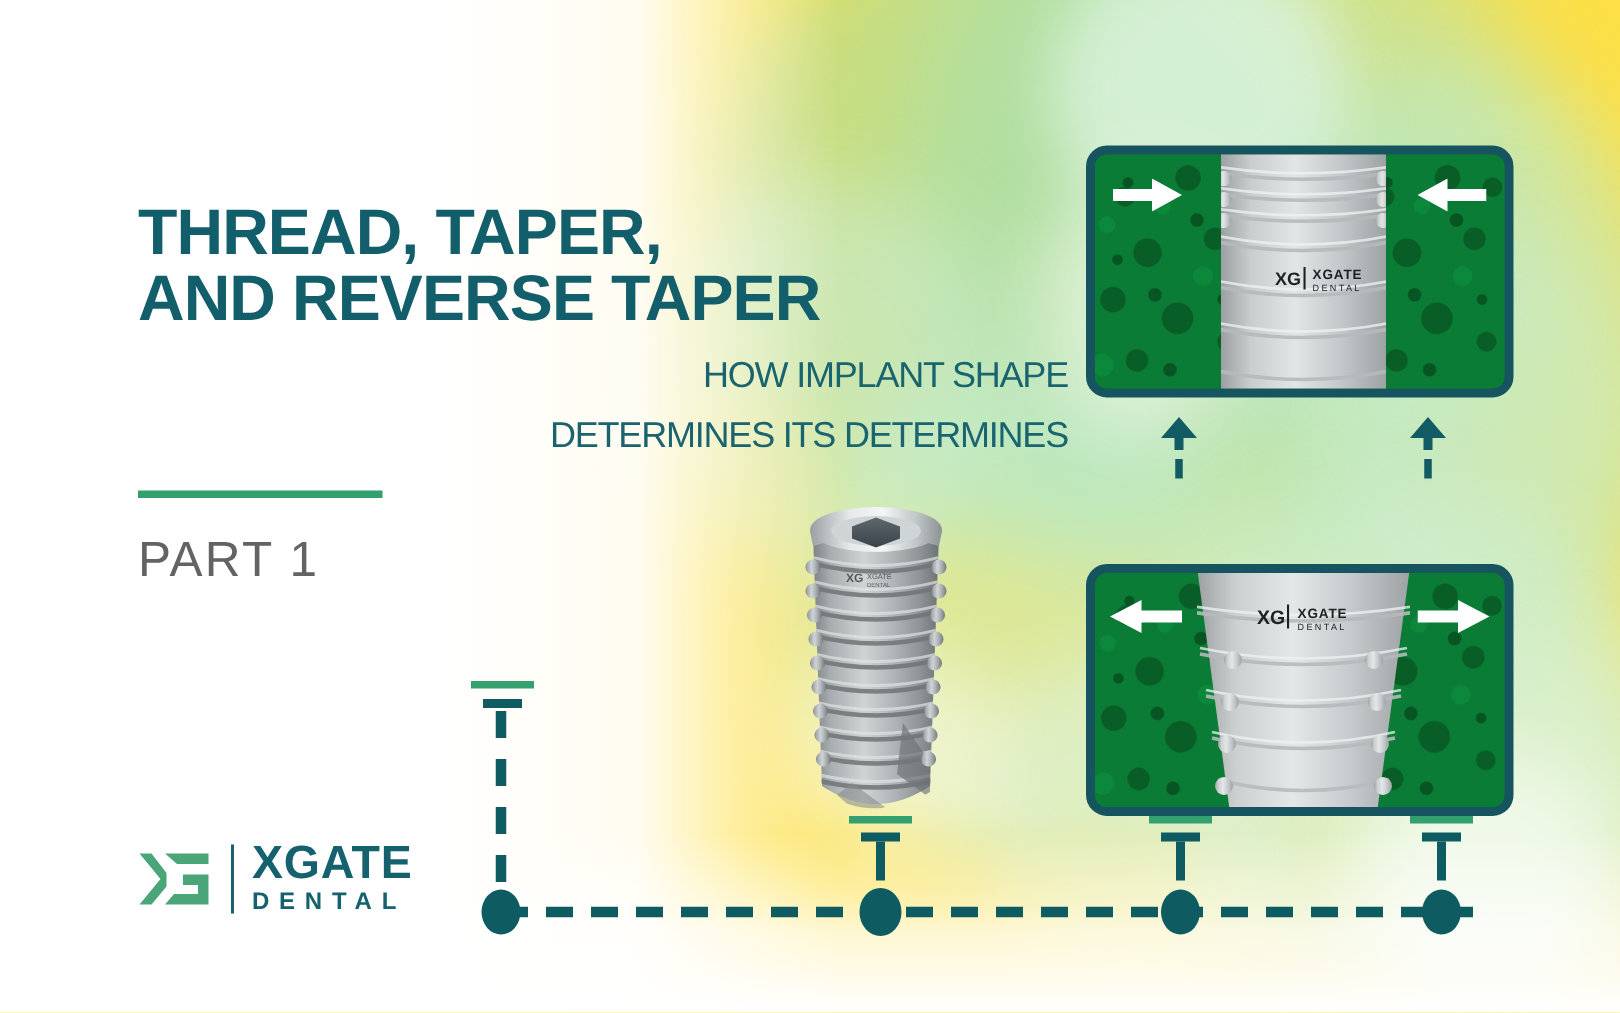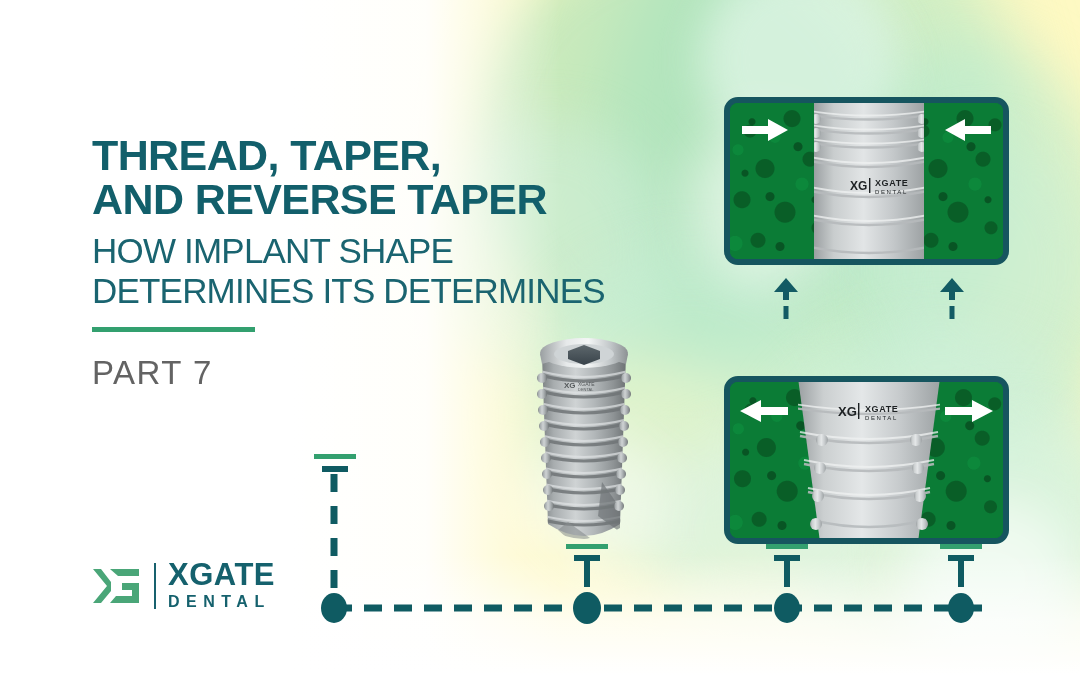--- a/index.html
+++ b/index.html
@@ -5,21 +5,21 @@
   * { box-sizing: border-box; margin: 0; padding: 0; }
   html, body {
     width: 1080px; height: 675px;
     overflow: hidden;
     background: #ffffff;
     font-family: "Liberation Sans", sans-serif;
   }
   #stage {
     position: relative;
     width: 1080px; height: 675px;
-    background: #fef9c3;
+    background: #fde047;
     overflow: hidden;
   }
 
   
   .bg-layer { position: absolute; inset: 0; pointer-events: none; }
   .blob {
     position: absolute;
     border-radius: 50%;
     filter: blur(26px);
   }
@@ -52,25 +52,26 @@
   .h-main {
     color: #125f6b;
     font-weight: bold;
     font-size: 43px;
     line-height: 44px;
     letter-spacing: -0.6px;
   }
   .h-main .ln { display: block; white-space: nowrap; }
   .h-sub {
     color: #1a6470;
-    font-size: 35px;
+    font-size: 24px;
     line-height: 40px;
     letter-spacing: -0.8px;
     margin-top: 10px;
     font-weight: 400;
+    text-align: right;
   }
   .h-sub .ln { display: block; white-space: nowrap; }
   .rule {
     width: 163px; height: 5px; background: #33a06f;
     margin-top: 16px;
   }
   .h-part {
     color: #636363;
     font-size: 33px;
     letter-spacing: 1.5px;
@@ -182,21 +183,21 @@
   <div class="headline">
     <div class="h-main">
       <span class="ln">THREAD, TAPER,</span>
       <span class="ln">AND REVERSE TAPER</span>
     </div>
     <div class="h-sub">
       <span class="ln">HOW IMPLANT SHAPE</span>
       <span class="ln">DETERMINES ITS DETERMINES</span>
     </div>
     <div class="rule"></div>
-    <div class="h-part">PART 7</div>
+    <div class="h-part">PART 1</div>
   </div>
 
   <div class="brand">
     <svg class="brand-mark" viewBox="0 0 52 52">
       <path d="M3 9 L17 26 L3 43 L11 43 L21 31 L21 22 L11 9 Z" fill="#4aa678"></path>
       <path d="M20 9 L49 9 L49 16 L28 16 Z" fill="#4aa678"></path>
       <path d="M32 23 L49 23 L49 43 L20 43 L26 36 L42 36 L42 30 L32 30 Z" fill="#4aa678"></path>
     </svg>
     <div class="brand-div"></div>
     <div class="brand-text">

